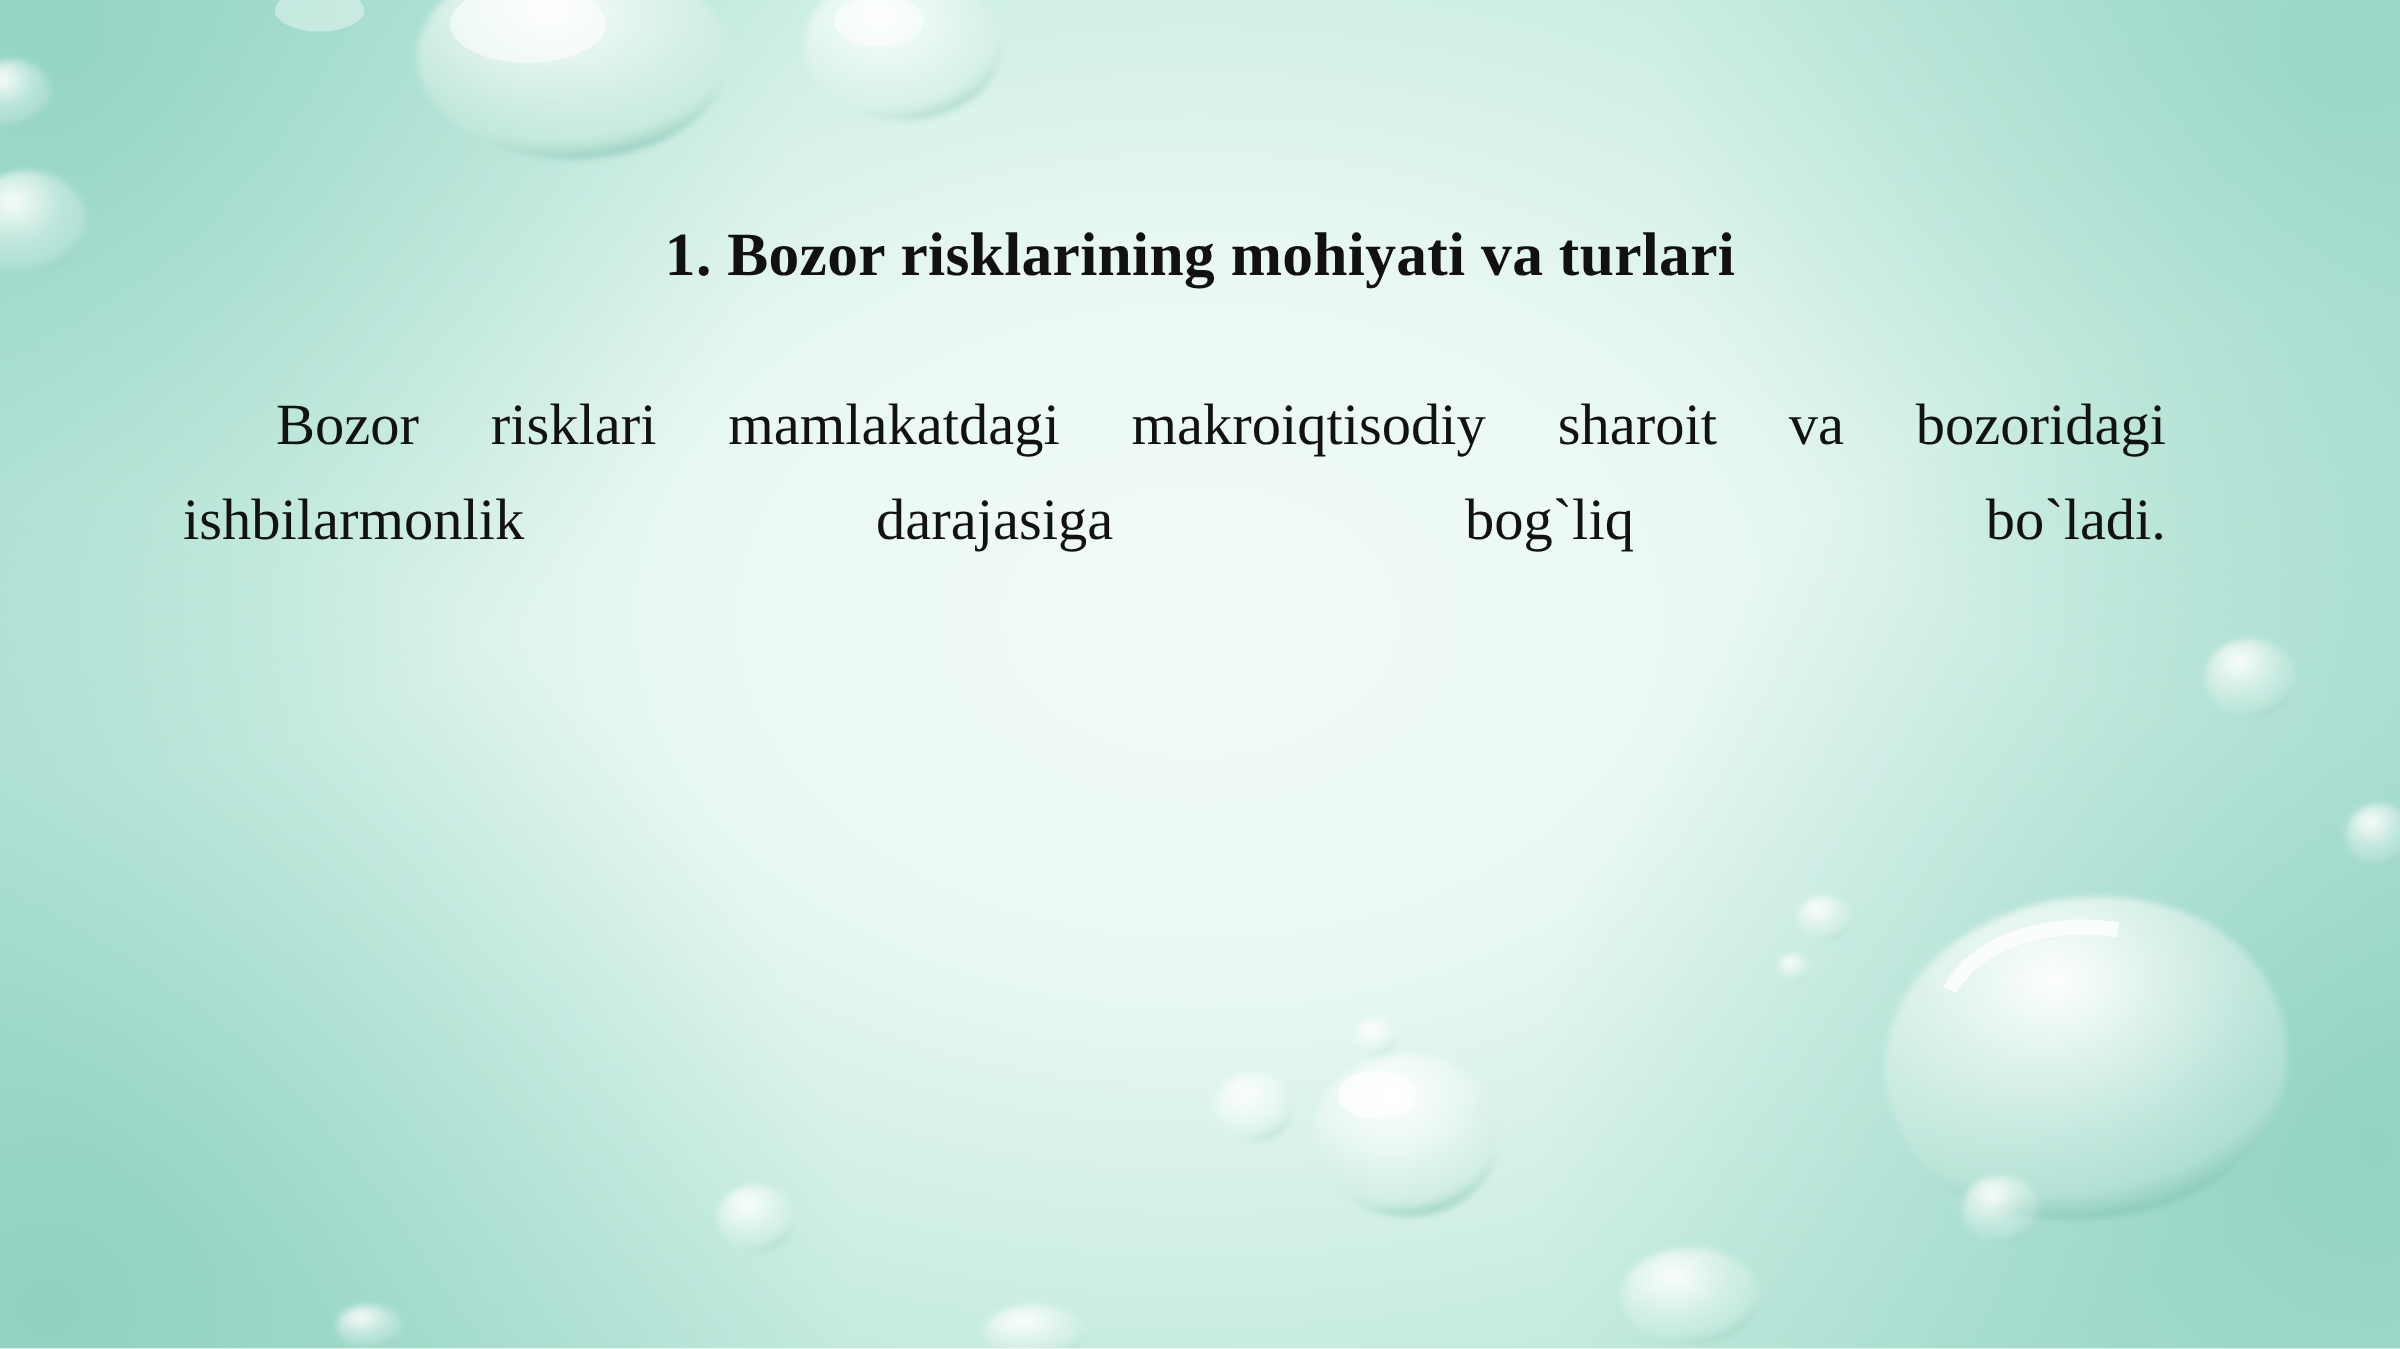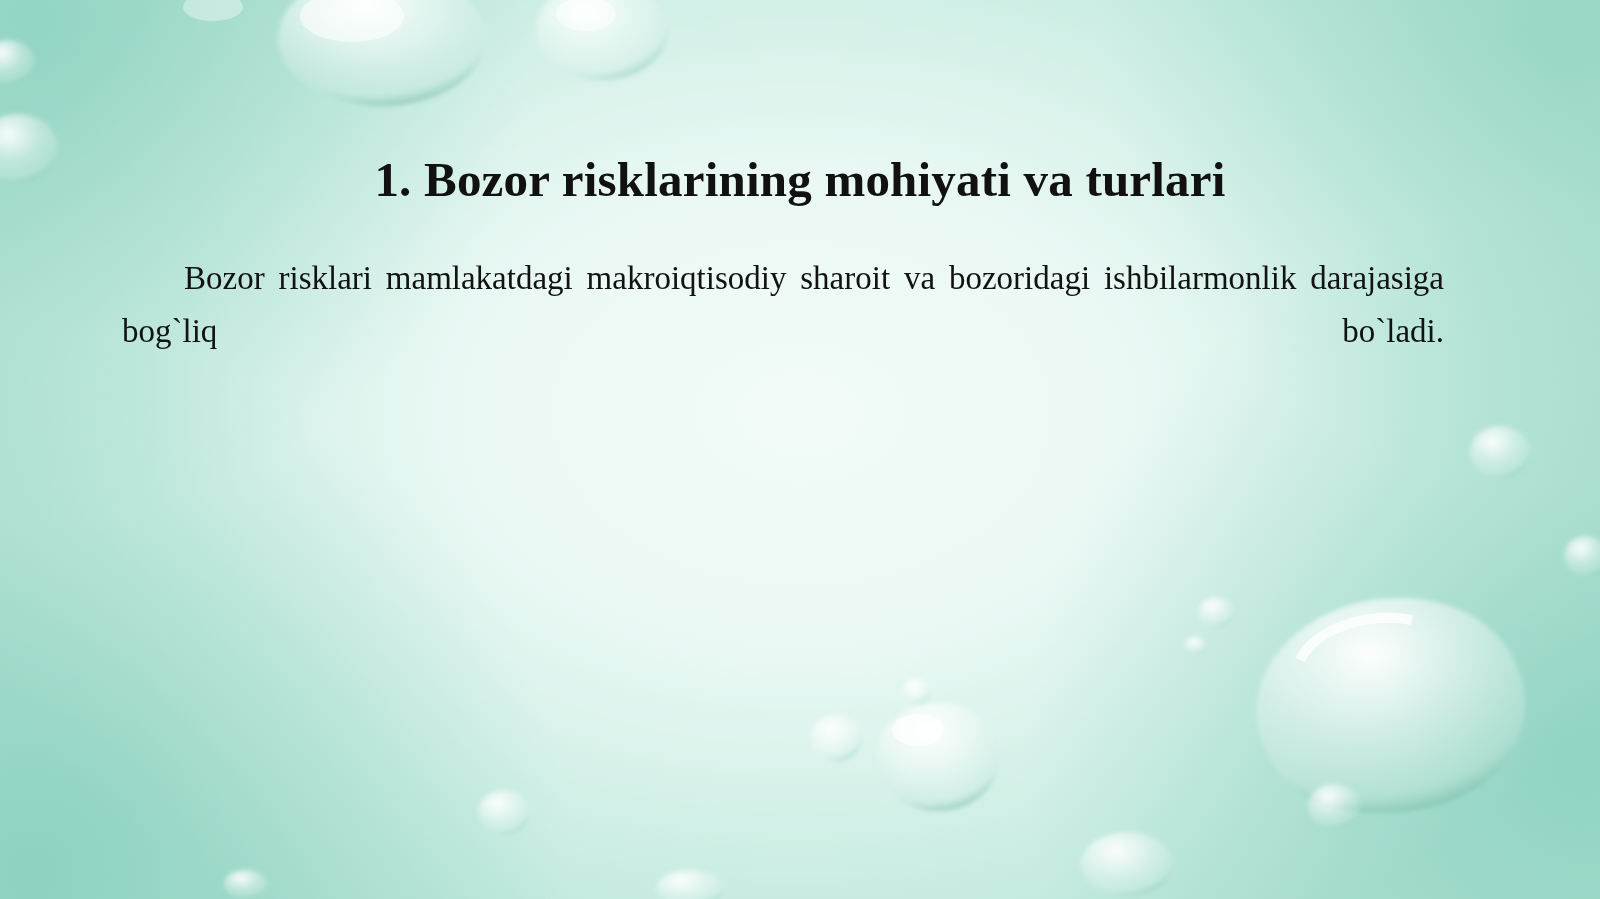--- a/index.html
+++ b/index.html
@@ -49,33 +49,33 @@
     width: 1600px;
     height: 899px;
   }
 
   .slide-title {
     position: absolute;
     left: 0;
     top: 118px;
     width: 1600px;
     text-align: center;
-    font-size: 49px;
+    font-size: 41px;
     font-weight: bold;
     color: #111111;
     letter-spacing: 0.2px;
   }
 
   .body-block {
     position: absolute;
     left: 122px;
     top: 252px;
     width: 1322px;
     color: #121212;
-    font-size: 33px;
+    font-size: 39px;
     line-height: 1.62;
   }
 
   .para {
     text-align: justify;
     text-justify: inter-word;
     text-indent: 62px;
     margin: 0 0 2px 0;
   }
   .para:last-child {

